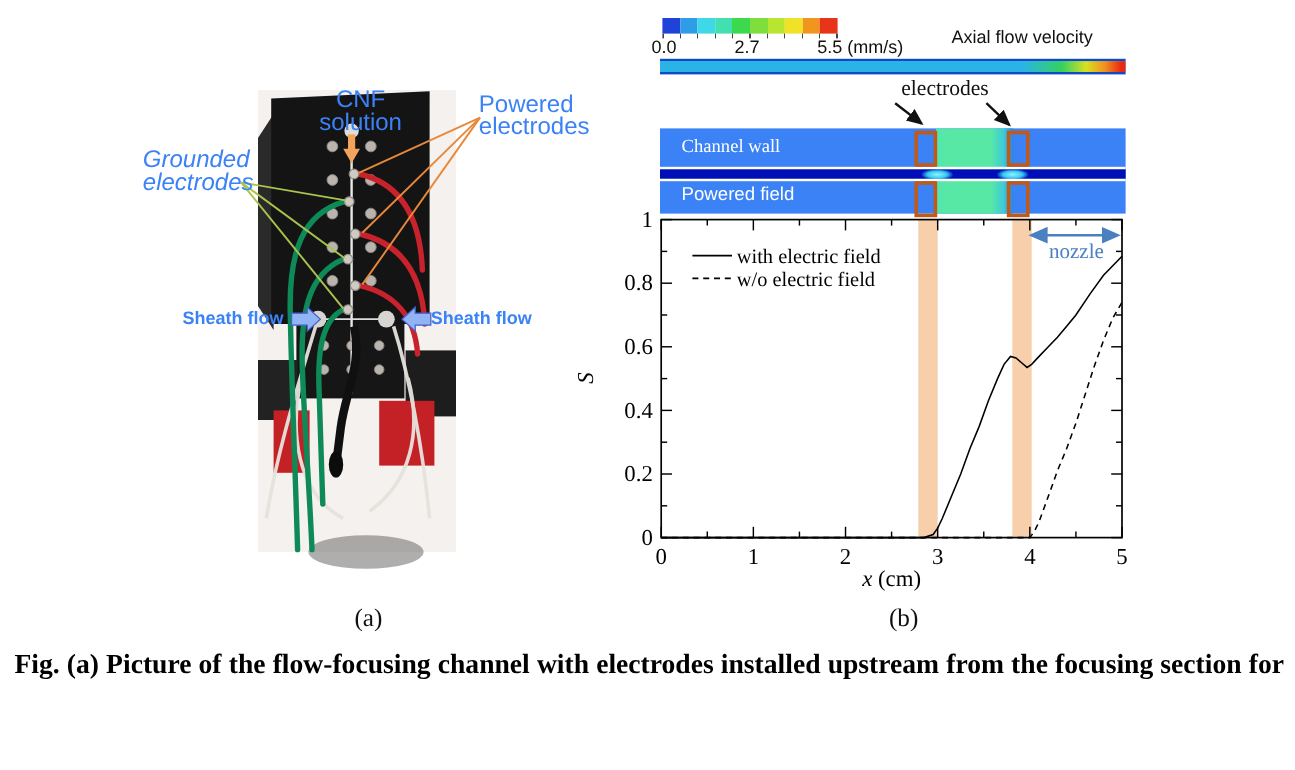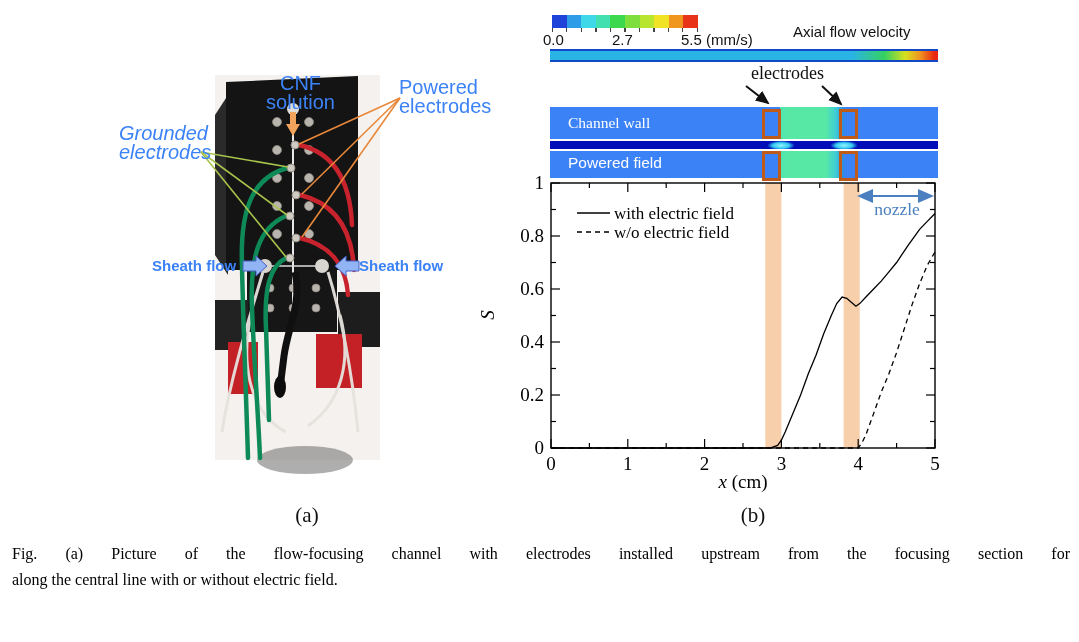--- a/index.html
+++ b/index.html
@@ -25,21 +25,21 @@
       background:linear-gradient(90deg,#50e6b4 0,#57e8a6 12%,#57e8a6 72%,#3ecad8 88%,#2b86e0 100%);}
   .wline{position:absolute;left:0;width:100%;height:1.6px;background:#fff;}
   #mid-strip{position:absolute;left:0;top:33.6px;width:100%;height:8.8px;background:#000eb8;}
   .glow{position:absolute;top:33.5px;width:26px;height:9px;
       background:radial-gradient(ellipse at center,#8ff4ff 0%,#35c8f0 45%,rgba(0,14,184,0) 75%);}
   .electrode-rect{position:absolute;width:13px;height:24px;border:3px solid #c05a18;background:transparent;}
   .fieldlbl{position:absolute;left:18px;color:#fff;font-size:15.5px;}
   .serifed{font-family:"Liberation Serif","DejaVu Serif",serif;}
   
   #caption{left:12px;top:541px;width:1058px;font-family:"Liberation Serif","DejaVu Serif",serif;
-      font-size:16px;line-height:25.6px;color:#000;}
+      font-size:23px;line-height:25.6px;color:#000;font-weight:bold;}
   .jline{text-align:justify;text-align-last:justify;}
   svg text{font-family:"Liberation Serif","DejaVu Serif",serif;}
 </style>
 </head>
 <body>
 
 <div id="canvas">
 
   <svg class="abs" id="photo-svg" style="left:100px;top:60px;" width="400" height="420" viewBox="0 0 400 420">
 
@@ -280,15 +280,14 @@
     <text x="417" y="50" font-size="17.5" fill="#4a80c0" text-anchor="middle">nozzle</text>
 
     <text x="263" y="323" font-size="19" text-anchor="middle"><tspan font-style="italic">x</tspan><tspan> (cm)</tspan></text>
     <text x="14" y="150" font-size="19" font-style="italic" text-anchor="middle" transform="rotate(-90 14 150)">S</text>
   </svg>
 
   <div class="abs panel-letter" style="left:728px;top:503px;">(b)</div>
 
   <div class="abs" id="caption">
     <div class="jline">Fig. (a) Picture of the flow-focusing channel with electrodes installed upstream from the focusing section for</div>
-    <div>along the central line with or without electric field.</div>
   </div>
 </div>
 
 </body></html>

